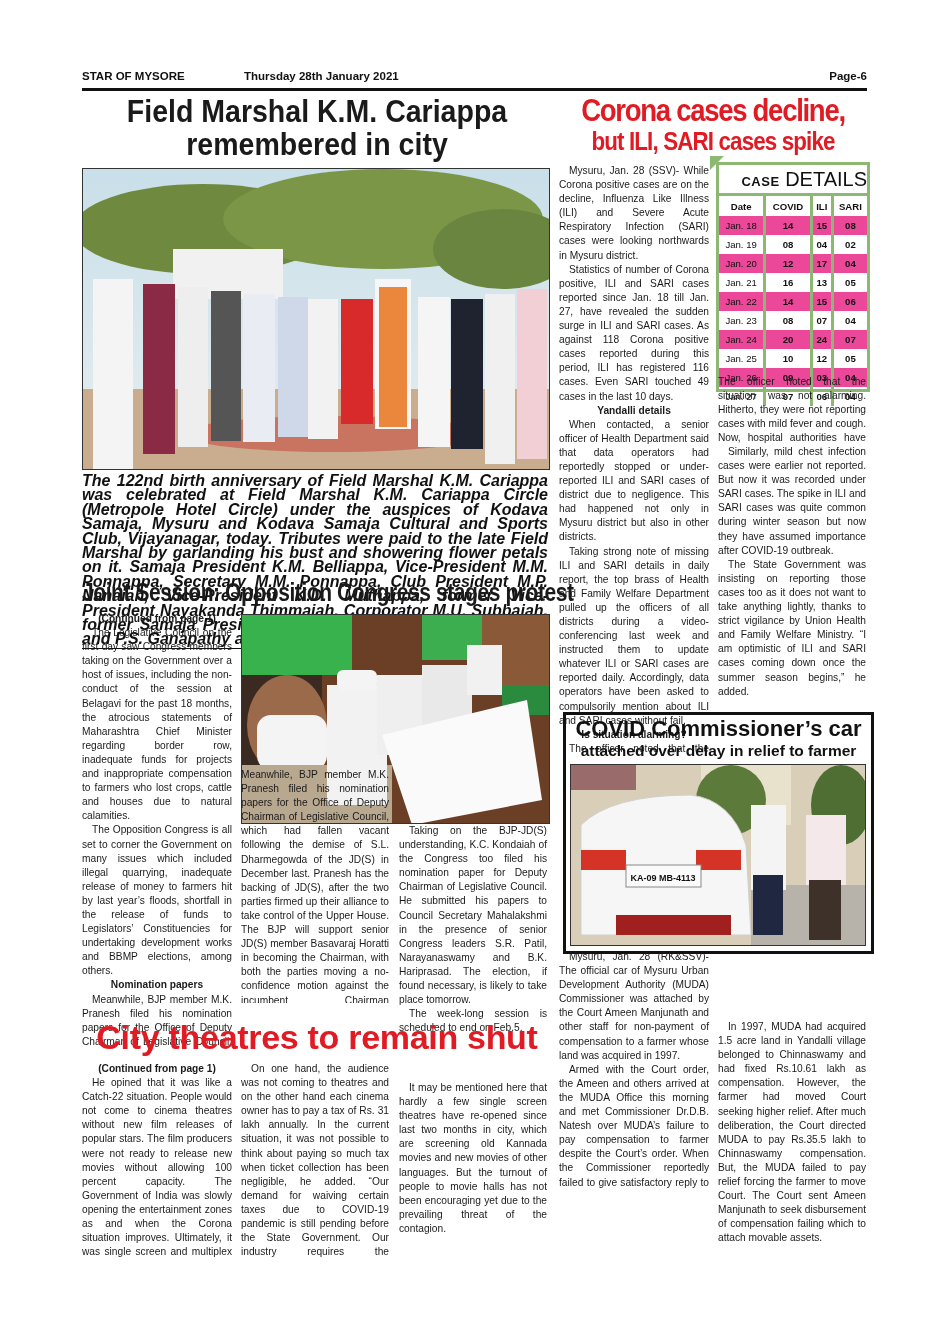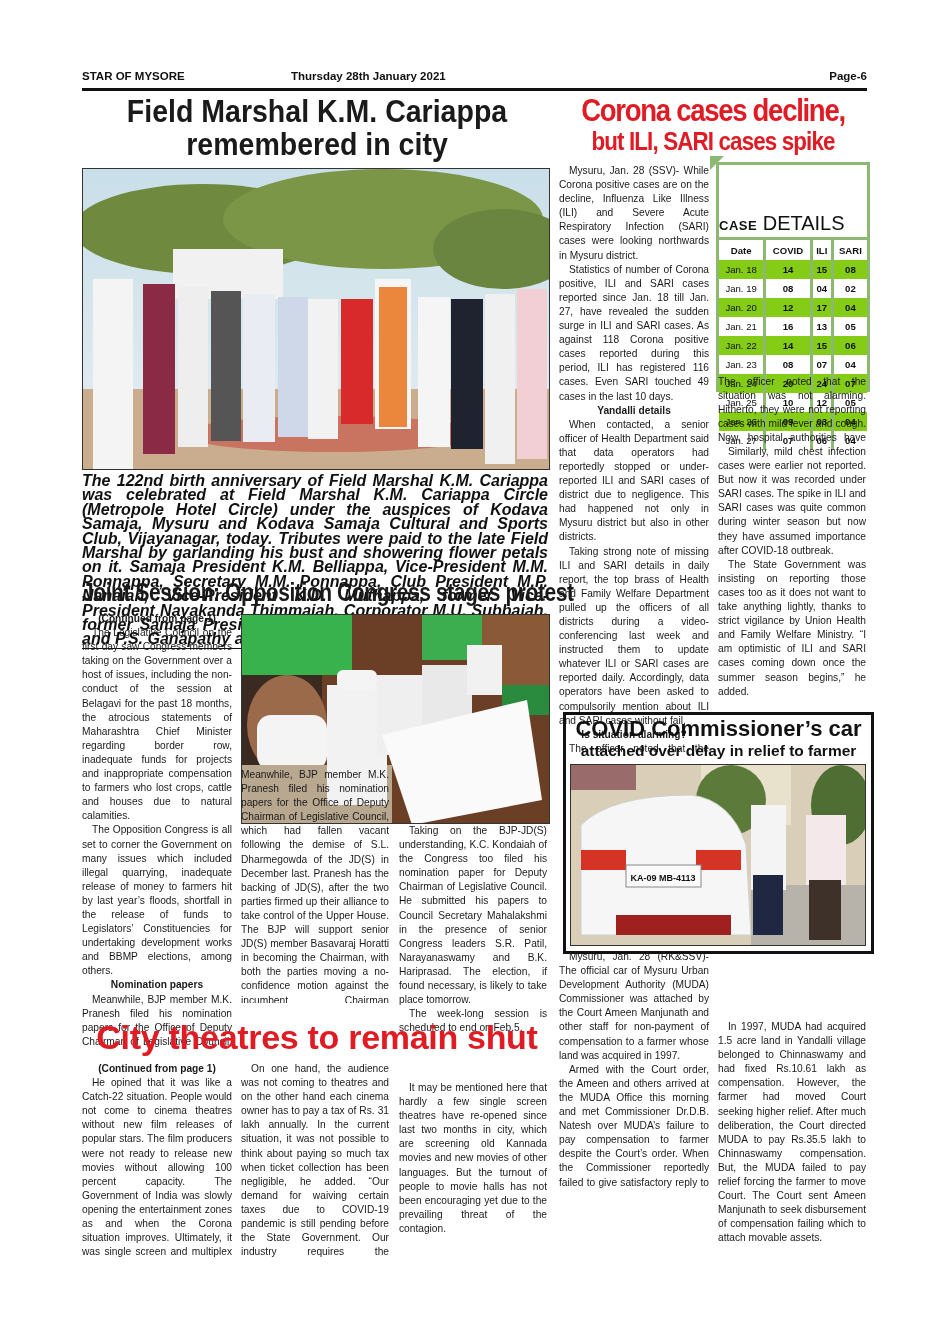--- a/index.html
+++ b/index.html
@@ -1,20 +1,20 @@
 <!DOCTYPE html>
 <html><head>
 <meta charset="utf-8">
 <style>
   html,body{margin:0;padding:0;background:#fff;}
   body{width:945px;height:1337px;position:relative;overflow:hidden;font-family:"Liberation Sans",sans-serif;color:#111;}
   .abs{position:absolute;}
   .masthead{left:82px;top:70px;width:785px;height:16px;font-size:11.5px;font-weight:bold;}
   .masthead .paper{position:absolute;left:0;top:0;}
-  .masthead .date{position:absolute;left:162px;top:0;margin-left:47px;}
+  .masthead .date{position:absolute;left:162px;top:0;}
   .masthead .page{position:absolute;right:0;top:0;}
   .rule-top{left:82px;top:88px;width:785px;height:3px;background:#111;}
 
   .headline-black{font-family:"Liberation Sans",sans-serif;font-weight:bold;color:#1a1a1a;text-align:center;line-height:1.05;transform:scaleX(0.92);}
   .h1{left:82px;top:96px;width:470px;font-size:31px;}
   .red-hl{color:#e01b24;font-weight:bold;text-align:center;line-height:1.05;font-family:"Liberation Sans",sans-serif;}
   .h2{left:556px;top:94px;width:314px;font-size:32px;letter-spacing:-1.5px;transform:scaleX(0.86);transform-origin:center;}
   .h2b{left:556px;top:128px;width:314px;font-size:26px;letter-spacing:-1px;transform:scaleX(0.86);transform-origin:center;}
 
   .photo{overflow:hidden;border:1px solid #333;}
@@ -38,28 +38,28 @@
   .theatre-hl{left:82px;top:1020px;width:470px;font-size:34px;letter-spacing:-0.3px;}
   .c-t1{left:82px;top:1062px;width:150px;}
   .c-t2{left:241px;top:1062px;width:148px;}
   .c-t3{left:399px;top:1024px;width:148px;}
 
   .c-cor1{left:559px;top:164px;width:150px;}
   .c-cor2{left:718px;top:389px;width:148px;}
 
   
   .case-box{left:716px;top:162px;width:148px;height:224px;border:3px solid #8cb873;background:#fff;}
-  .case-title{height:28px;border-bottom:3px solid #8cb873;text-align:left;font-size:20px;line-height:28px;margin-top:44px;}
+  .case-title{height:28px;border-bottom:3px solid #8cb873;text-align:right;font-size:20px;line-height:28px;}
   .case-title .small{font-weight:bold;font-size:13px;letter-spacing:0.5px;}
   .case-table{border-collapse:collapse;width:100%;font-size:9.6px;}
   .case-table th{font-weight:bold;height:18px;text-align:center;border-right:3px solid #8cb873;}
   .case-table td{height:17px;text-align:center;font-weight:bold;border-right:3px solid #8cb873;}
   .case-table th:last-child,.case-table td:last-child{border-right:none;}
   .case-table td.date{font-weight:normal;}
-  .case-table tr.alt td{background:#84cc16;}
+  .case-table tr.alt td{background:#ec4899;}
   .green-corner{left:710px;top:156px;width:0;height:0;border-top:14px solid #8cb873;border-right:14px solid transparent;}
 
   
   .muda-box{left:563px;top:712px;width:305px;height:236px;border:3px solid #111;}
   .muda-hl1{left:563px;top:716px;width:311px;font-size:22px;font-weight:bold;text-align:center;}
   .muda-hl2{left:563px;top:742px;width:311px;font-size:15.5px;font-weight:bold;text-align:center;}
   .c-m1{left:559px;top:950px;width:150px;}
   .c-m2{left:718px;top:950px;width:148px;}
 </style>
 </head>
@@ -246,21 +246,21 @@
           <td>07</td>
           <td>06</td>
           <td>04</td>
         </tr>
       </tbody>
   </table>
 </div>
 
 <div class="abs col c-cor2">
   <p style="text-indent:0;margin-top:-14px;height:70px;overflow:hidden;">The officer noted that the situation was not alarming. Hitherto, they were not reporting cases with mild fever and cough. Now, hospital authorities have been strictly told to mention those cases under ILI.</p>
-  <p>Similarly,  mild chest infection cases were earlier not reported. But now it was recorded under SARI cases. The spike in ILI and SARI cases was quite common during winter season but now they have assumed importance after COVID-18 outbreak.</p>
+  <p>Similarly,  mild chest infection cases were earlier not reported. But now it was recorded under SARI cases. The spike in ILI and SARI cases was quite common during winter season but now they have assumed importance after COVID-19 outbreak.</p>
   <p>The State Government was insisting on reporting those cases too as it does not want to take anything lightly, thanks to strict vigilance by Union Health and Family Welfare Ministry. “I am optimistic of ILI and SARI cases coming down once the summer season begins,” he added.</p>
 </div>
 
 <div class="abs muda-box"></div>
 <div class="abs muda-hl1">COVID Commissioner’s car</div>
 <div class="abs muda-hl2">attached over delay in relief to farmer</div>
 <div class="abs photo photo3">
   <svg width="294" height="180" viewBox="0 0 294 180" preserveAspectRatio="none">
     <rect width="294" height="180" fill="#d9cfb8"></rect>
     <rect x="0" y="0" width="65" height="25" fill="#9a6b6b"></rect>

